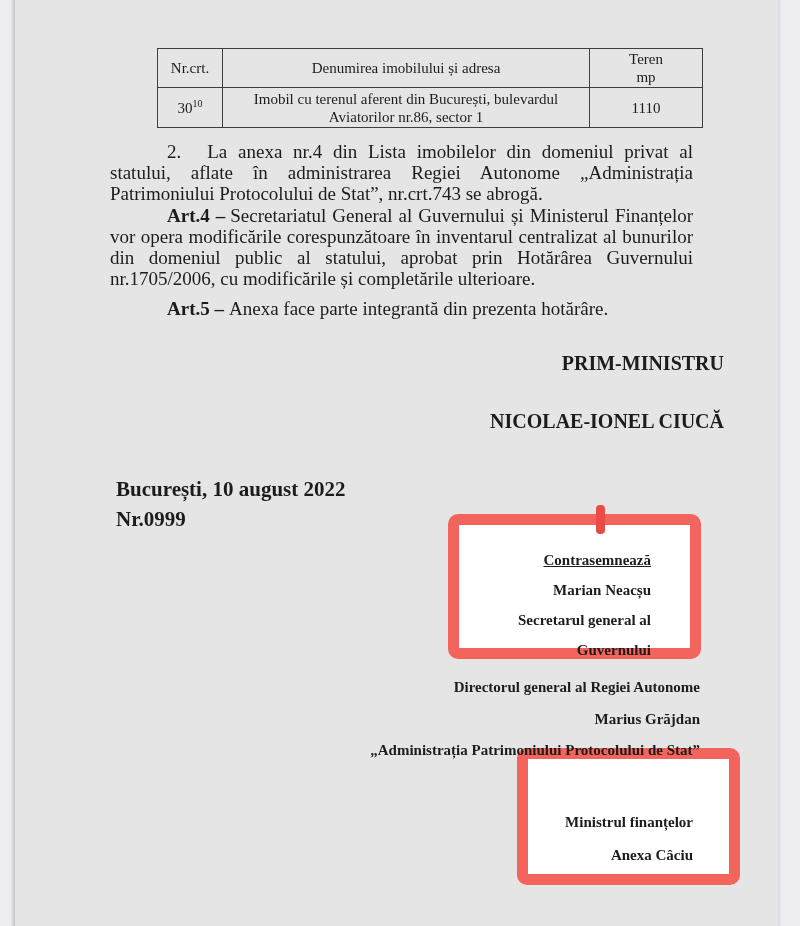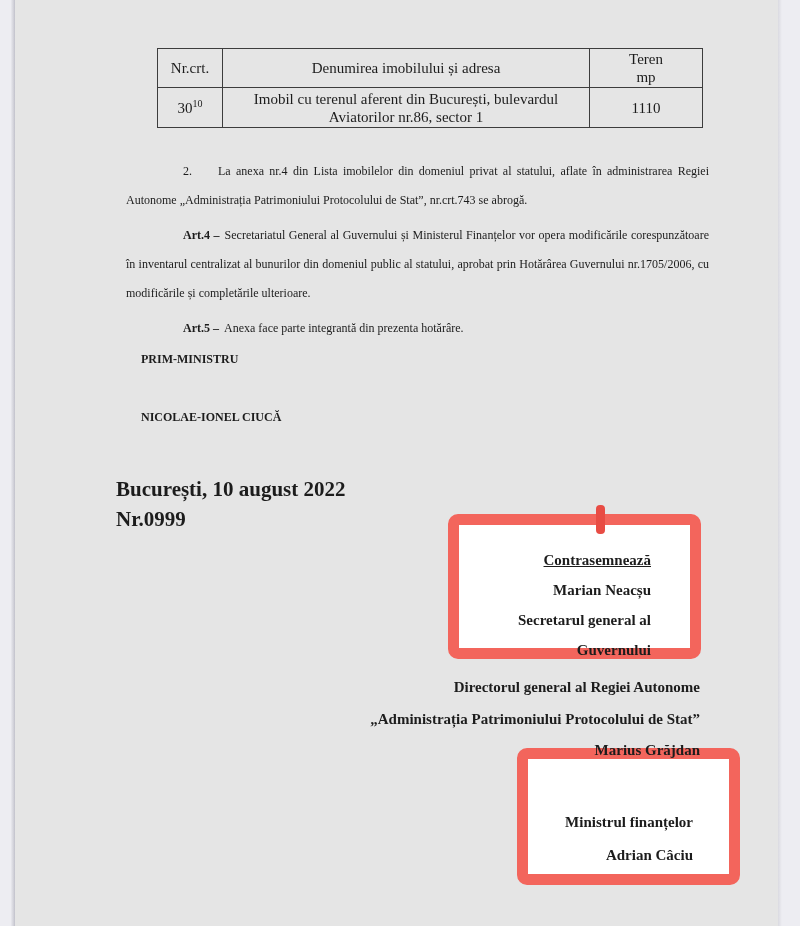--- a/index.html
+++ b/index.html
@@ -36,33 +36,33 @@
   .col-nr   { width:56px;  }
   .col-name { width:358px; }
   .col-area { width:104px; }
   .annex-table .hdr td { height:36px; }
   .annex-table .row td { height:37px; }
   sup { font-size:10px; vertical-align:super; line-height:0; }
 
   
   .para {
     position:absolute; left:110px; width:583px;
-    font-size:12px; line-height:29px;
-    text-align:justify; margin:16px;
+    font-size:19px; line-height:21px;
+    text-align:justify; margin:0;
   }
   .p-two   { top:141px; }
   .p-art4  { top:205px; }
   .p-art5  { top:298px; }
   .para    { text-indent:57px; }
   .marker  { padding-right:26px; }
   .marker-bold { font-weight:bold; padding-right:5px; }
 
   .center-head {
     position:absolute; left:141px; width:583px;
-    text-align:left; font-weight:bold; font-size:12px; margin:0;
+    text-align:right; font-weight:bold; font-size:20px; margin:0;
   }
   .pm-title { top:352px; }
   .pm-name  { top:410px; }
 
   .left-bold {
     position:absolute; left:110px; margin:6px;
     font-weight:bold; font-size:21px;
   }
   .place-date { top:471px; }
   .doc-number { top:501px; }
@@ -137,24 +137,24 @@
     <div class="sig-lines countersign-lines">
       <div class="underlined">Contrasemnează</div>
       <div>Marian Neacșu</div>
       <div>Secretarul general al Guvernului</div>
     </div>
   </div>
   <div class="box-tick"></div>
 
   <div class="director-block">
     <div>Directorul general al Regiei Autonome</div>
+    <div>Marius Grăjdan</div>
     <div>„Administrația Patrimoniului Protocolului de Stat”</div>
-    <div>Marius Grăjdan</div>
   </div>
 
   <div class="red-box box-minister">
     <div class="sig-lines minister-lines">
       <div>Ministrul finanțelor</div>
-      <div>Adrian Câciu</div>
+      <div>Anexa Câciu</div>
     </div>
   </div>
 
 </div>
 
 </body></html>

